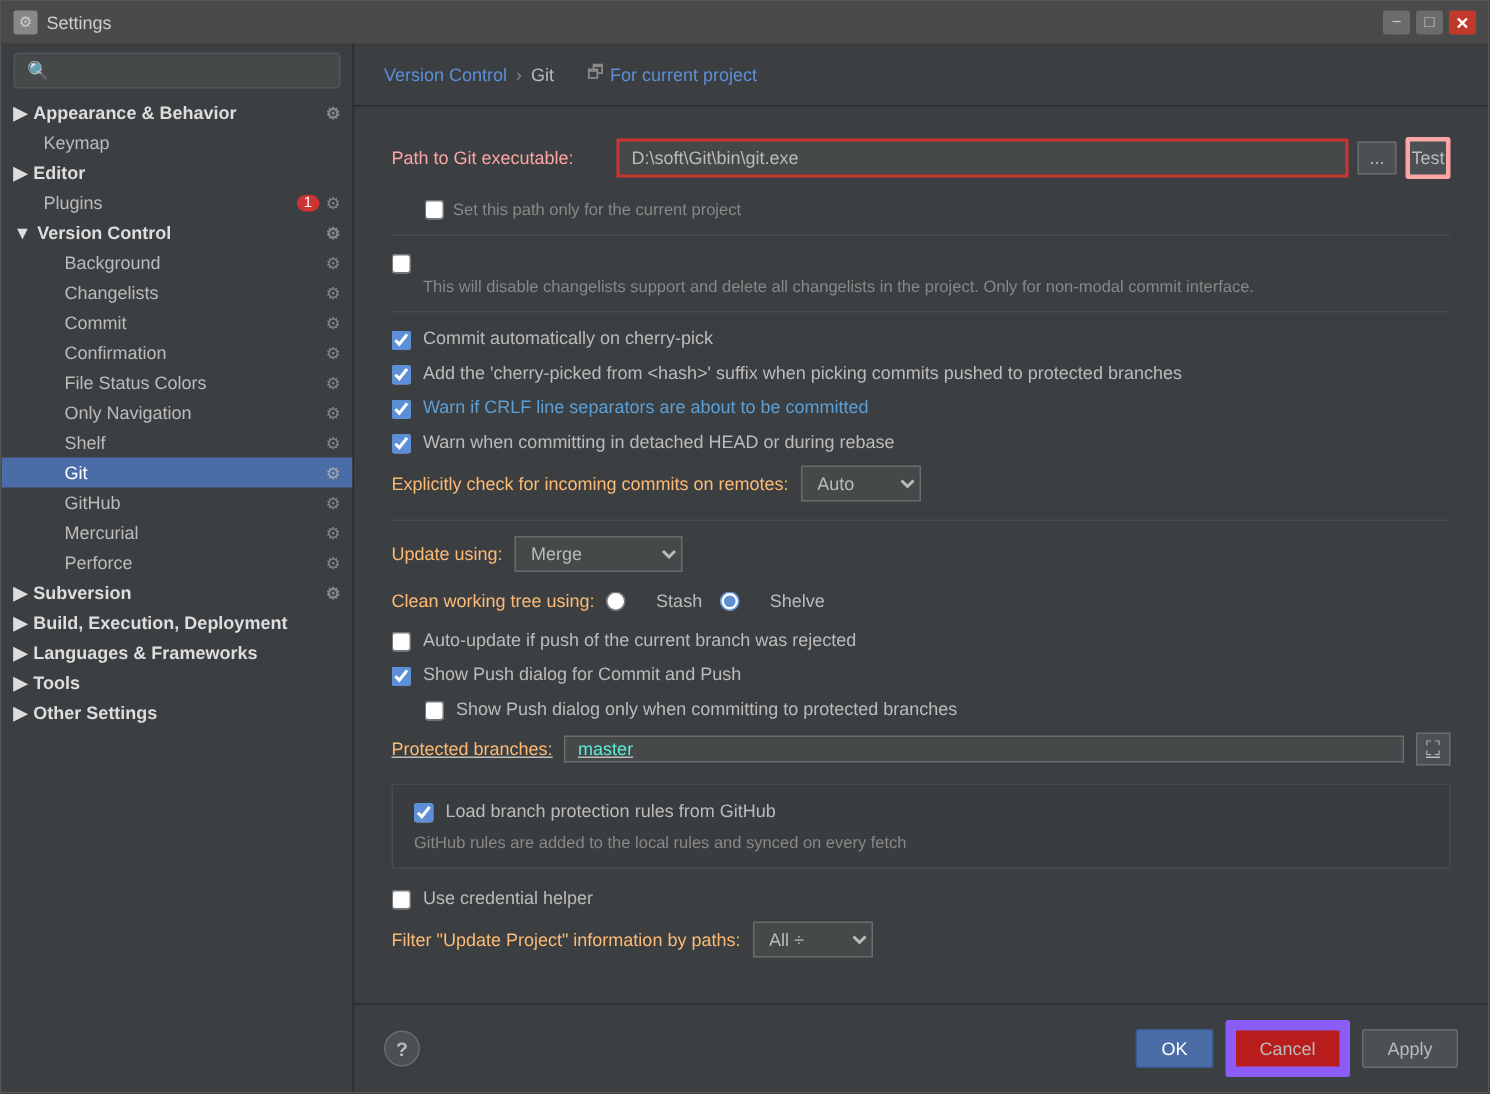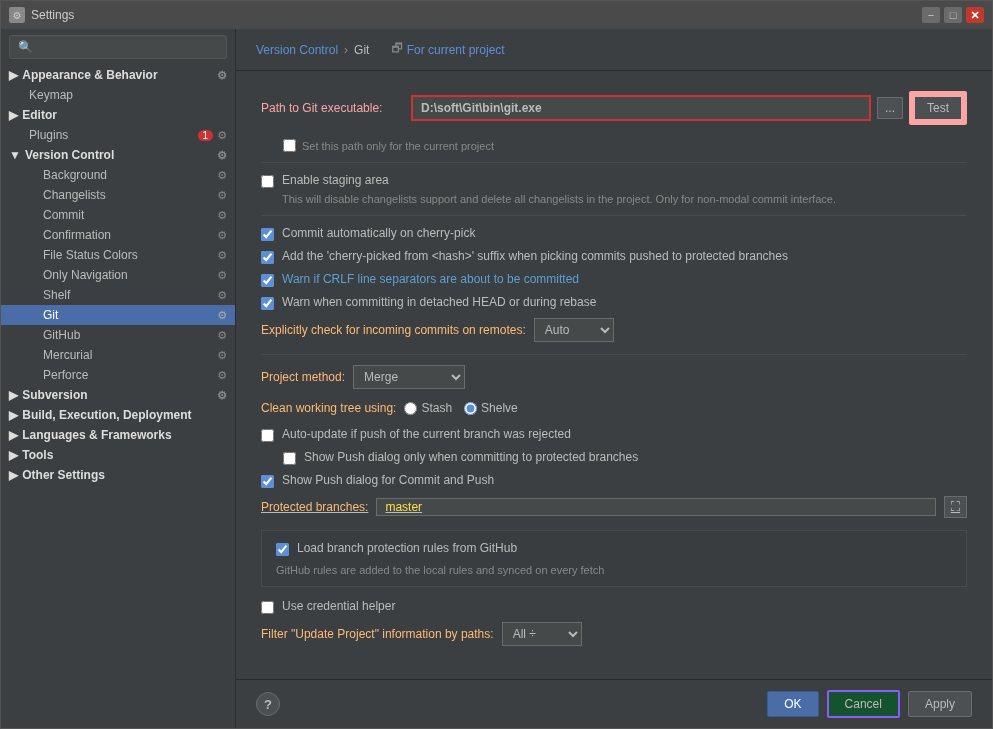--- a/index.html
+++ b/index.html
@@ -32,53 +32,53 @@
     .breadcrumb { padding: 10px 20px; border-bottom: 1px solid #2b2b2b; display: flex; align-items: center; gap: 6px; color: #888; font-size: 12px; }
     .breadcrumb-current { color: #bbbbbb; }
     .breadcrumb-link { color: #5c8fd6; cursor: pointer; }
 
     .settings-body { flex: 1; overflow-y: auto; padding: 20px 25px; }
 
     .form-row { margin-bottom: 14px; display: flex; align-items: center; gap: 10px; }
     .form-label { color: #fca5a5; min-width: 140px; white-space: nowrap; }
     .form-field-group { display: flex; align-items: center; gap: 6px; flex: 1; }
     .text-input { background: #45494a; border: 1px solid #555; color: #bbbbbb; padding: 4px 8px; font-size: 12px; width: 100%; outline: none; }
-    .text-input.highlighted { border: 2px solid #cc3333; font-weight: bold; }
-    .btn { background: #4c5052; border: 6px solid #fca5a5; color: #bbbbbb; padding: 4px 12px; font-size: 12px; cursor: pointer; border-radius: 2px; white-space: nowrap; }
+    .text-input.highlighted { border: 2px solid #cc3333; }
+    .btn { background: #4c5052; border: 3px solid #fca5a5; color: #bbbbbb; padding: 4px 1px; font-size: 12px; cursor: pointer; border-radius: 2px; white-space: nowrap; }
     .btn-browse { background: #4c5052; border: 1px solid #6b6b6b; color: #bbbbbb; padding: 3px 7px; font-size: 12px; cursor: pointer; }
 
     .checkbox-row { display: flex; align-items: flex-start; gap: 8px; margin-bottom: 8px; }
     .checkbox-row input[type=checkbox] { margin-top: 2px; accent-color: #5c8fd6; }
     .checkbox-label { color: #bbbbbb; }
     .checkbox-label.highlighted { color: #5c9fd6; }
-    .checkbox-sublabel { color: #888; font-size: 11px; margin-top: 6px; padding-left: 22px; }
+    .checkbox-sublabel { color: #888; font-size: 11px; margin-top: 18px; padding-left: 22px; }
     .checkbox-indent { padding-left: 22px; margin-bottom: 8px; }
 
     .separator { height: 1px; background: #4a4a4a; margin: 10px 0; }
 
     .select-row { display: flex; align-items: center; gap: 8px; margin-bottom: 12px; }
     .select-label { color: #fdba74; }
     .select-input { background: #45494a; border: 1px solid #6b6b6b; color: #bbbbbb; padding: 3px 6px; font-size: 12px; cursor: pointer; min-width: 80px; }
 
     .radio-group { display: flex; align-items: center; gap: 12px; }
-    .radio-label { display: flex; align-items: center; gap: 4px; color: #bbbbbb; cursor: pointer; }
+    .radio-label { display: flex; align-items: center; gap: 20px; color: #bbbbbb; cursor: pointer; }
     .radio-label input[type=radio] { accent-color: #5c8fd6; }
 
     .indented-section { border: 1px solid #4a4a4a; background: #3a3d3f; padding: 10px 14px; margin-bottom: 12px; }
     .indented-label { color: #888; font-size: 11px; margin-top: 4px; }
 
     .protected-branches { display: flex; align-items: center; gap: 8px; margin-bottom: 12px; text-decoration: underline; }
-    .protected-input { background: #45494a; border: 1px solid #6b6b6b; color: #fde047; padding: 1px 8px; font-size: 12px; flex: 1; }
+    .protected-input { background: #45494a; border: 1px solid #6b6b6b; color: #5eead4; padding: 1px 8px; font-size: 12px; flex: 1; }
 
     
     .bottom-bar { padding: 10px 20px; background: #3c3f41; border-top: 1px solid #2b2b2b; display: flex; align-items: center; justify-content: space-between; }
     .help-btn { width: 24px; height: 24px; border-radius: 50%; background: #4c5052; border: 1px solid #6b6b6b; color: #bbbbbb; cursor: pointer; display: flex; align-items: center; justify-content: center; font-size: 13px; font-weight: bold; }
     .bottom-right { display: flex; gap: 8px; align-items: center; border-radius: 12px; }
     .btn-ok { background: #4a6da7; border: 1px solid #3a5a94; color: white; padding: 5px 16px; font-size: 12px; cursor: pointer; border-radius: 2px; }
-    .btn-cancel { background: #14532d; border: 2px solid #8b5cf6; color: #bbbbbb; padding: 5px 16px; font-size: 12px; cursor: pointer; border-radius: 2px; }
+    .btn-cancel { background: #b91c1c; border: 7px solid #8b5cf6; color: #bbbbbb; padding: 5px 16px; font-size: 12px; cursor: pointer; border-radius: 2px; }
     .btn-apply { background: #4c5052; border: 1px solid #6b6b6b; color: #bbbbbb; padding: 5px 16px; font-size: 12px; cursor: pointer; border-radius: 2px; }
   </style>
 </head>
 <body>
 
 <div class="window">
 
   <div class="title-bar">
     <div class="title-bar-left">
       <div class="title-bar-icon">⚙</div>
@@ -265,21 +265,20 @@
             <input type="checkbox" style="">
             <span>Set this path only for the current project</span>
           </label>
         </div>
 
         <div class="separator"></div>
 
         <div class="checkbox-row">
           <input type="checkbox" style="">
           <div>
-            <div class="checkbox-label">Enable staging area</div>
             <div class="checkbox-sublabel" style="padding-left:0;">This will disable changelists support and delete all changelists in the project. Only for non-modal commit interface.</div>
           </div>
         </div>
 
         <div class="separator"></div>
 
         <div class="checkbox-row">
           <input type="checkbox" checked="" style="">
           <label class="checkbox-label">Commit automatically on cherry-pick</label>
         </div>
@@ -304,21 +303,21 @@
           <select class="select-input">
             <option>Auto</option>
             <option>Always</option>
             <option>Never</option>
           </select>
         </div>
 
         <div class="separator"></div>
 
         <div class="select-row">
-          <span class="select-label">Project method:</span>
+          <span class="select-label">Update using:</span>
           <select class="select-input">
             <option>Merge</option>
             <option>Rebase</option>
             <option>Branch default</option>
           </select>
         </div>
 
         <div class="select-row">
           <span class="select-label">Clean working tree using:</span>
           <div class="radio-group">
@@ -331,28 +330,28 @@
               <span>Shelve</span>
             </label>
           </div>
         </div>
 
         <div class="checkbox-row">
           <input type="checkbox" style="">
           <label class="checkbox-label">Auto-update if push of the current branch was rejected</label>
         </div>
 
+        <div class="checkbox-row">
+          <input type="checkbox" checked="" style="">
+          <label class="checkbox-label">Show Push dialog for Commit and Push</label>
+        </div>
+
         <div class="checkbox-row" style="padding-left:22px;">
           <input type="checkbox" style="">
           <label class="checkbox-label">Show Push dialog only when committing to protected branches</label>
-        </div>
-
-        <div class="checkbox-row">
-          <input type="checkbox" checked="" style="">
-          <label class="checkbox-label">Show Push dialog for Commit and Push</label>
         </div>
 
         <div class="protected-branches">
           <span class="select-label">Protected branches:</span>
           <input class="protected-input" type="text" value="master" style="">
           <button style="background:#4c5052; border:1px solid #6b6b6b; color:#bbbbbb; padding:2px 6px; cursor:pointer;">⛶</button>
         </div>
 
         <div class="indented-section">
           <div class="checkbox-row">

